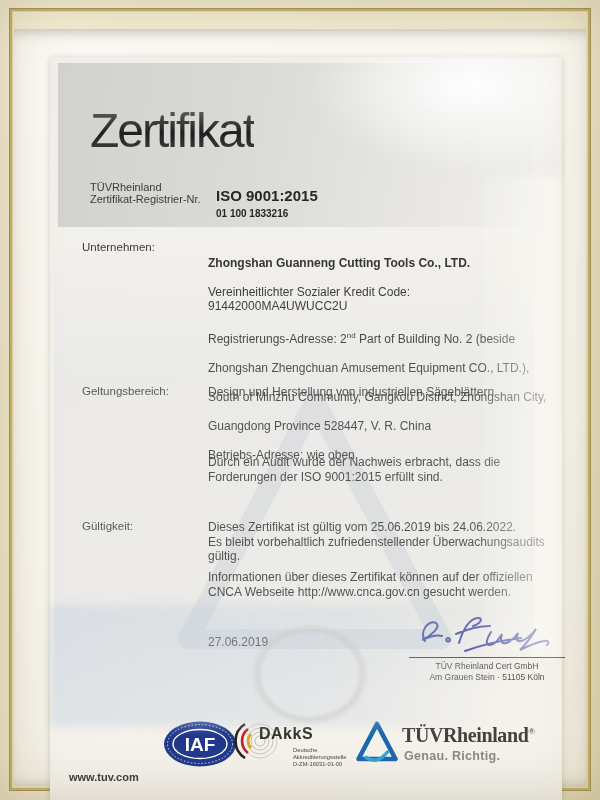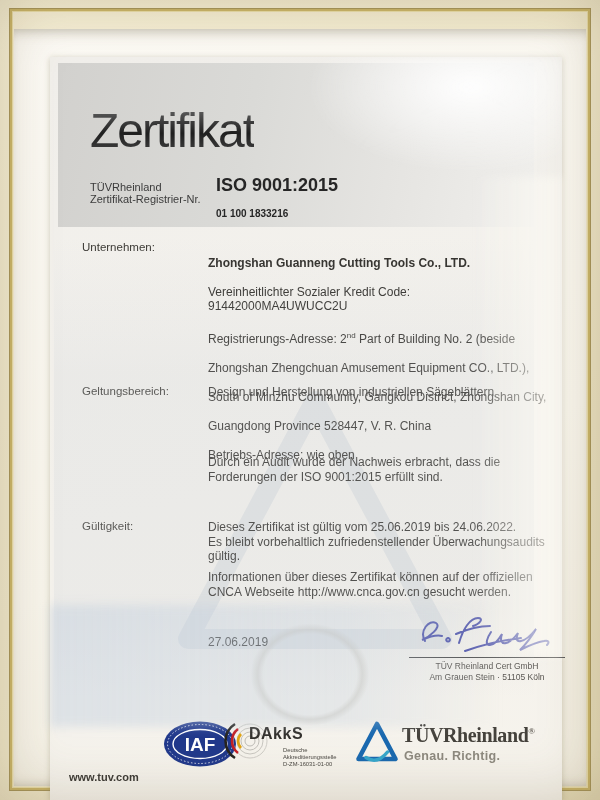--- a/index.html
+++ b/index.html
@@ -42,21 +42,21 @@
     background:radial-gradient(ellipse at 65% 25%,rgba(255,255,255,.95),rgba(255,255,255,0) 68%);filter:blur(3px);}
   .refl-mid{position:absolute;left:4px;top:180px;width:480px;height:460px;pointer-events:none;
     background:linear-gradient(180deg,rgba(203,208,214,0) 0%,rgba(203,208,214,.22) 30%,rgba(203,208,214,.22) 80%,rgba(203,208,214,0) 100%);}
   .refl-band{position:absolute;left:0;top:548px;width:512px;height:122px;pointer-events:none;
     background:linear-gradient(90deg,rgba(193,206,222,.45) 0%,rgba(193,206,222,.3) 58%,rgba(193,206,222,0) 88%);filter:blur(5px);}
   .refl-right{position:absolute;left:420px;top:120px;width:92px;height:480px;pointer-events:none;
     background:linear-gradient(90deg,rgba(255,255,255,0),rgba(252,250,244,.75));filter:blur(4px);}
   
   .website{position:absolute;left:19px;top:714px;font-size:11px;font-weight:bold;color:#3c3a36;}
   .iaf{position:absolute;left:111px;top:662px;}
-  .dakks{position:absolute;left:173px;top:660px;width:150px;height:64px;}
+  .dakks{position:absolute;left:183px;top:660px;width:150px;height:64px;}
   .dakks-name{position:absolute;left:26px;top:8px;font-size:16px;font-weight:bold;color:#33312d;letter-spacing:.5px;}
   .dakks-sub{position:absolute;left:60px;top:30px;font-size:5.8px;line-height:7px;color:#4a4843;}
   .tuv-logo{position:absolute;left:304px;top:662px;}
   .tuv-brand{position:absolute;left:352px;top:667px;font-size:20px;font-weight:bold;color:#45423c;letter-spacing:-.4px;font-family:Liberation Serif, serif;}
   .tuv-brand sup{font-size:9px;color:#6a665f;}
   .tuv-tagline{position:absolute;left:354px;top:692px;font-size:12.5px;font-weight:bold;color:#8d897f;letter-spacing:.3px;text-align:center;}
 </style>
 </head>
 <body>
 
@@ -66,21 +66,21 @@
     <div class="paper">
 
       <svg class="wm-triangle" width="290" height="270" viewBox="0 0 290 270">
         <path d="M145 14 L272 252 L18 252 Z" fill="none" stroke="#d8dcdf" stroke-width="20" stroke-linejoin="round"></path>
       </svg>
       <div class="wm-seal"></div>
 
       <div class="panel">
         <div class="title">Zertifikat</div>
         <div class="hrow" style="top:118px">TÜVRheinland</div>
-        <div class="hval" style="top:112px;font-size:18px">ISO 9001:2015</div>
+        <div class="hval" style="top:124px;font-size:15px">ISO 9001:2015</div>
         <div class="hrow" style="top:130px">Zertifikat-Registrier-Nr.</div>
         <div class="hval" style="top:145px;font-size:10px">01 100 1833216</div>
       </div>
 
       <div class="label" style="top:184px">Unternehmen:</div>
       <div class="val" style="top:184px">
         <span class="bold">Zhongshan Guanneng Cutting Tools Co., LTD.</span><br>
         <span>Vereinheitlichter Sozialer Kredit Code: 91442000MA4UWUCC2U</span><br>
         <span><span>Registrierungs-Adresse: 2</span><sup>nd</sup><span> Part of Building No. 2 (beside</span></span><br>
         <span>Zhongshan Zhengchuan Amusement Equipment CO., LTD.),</span><br>

